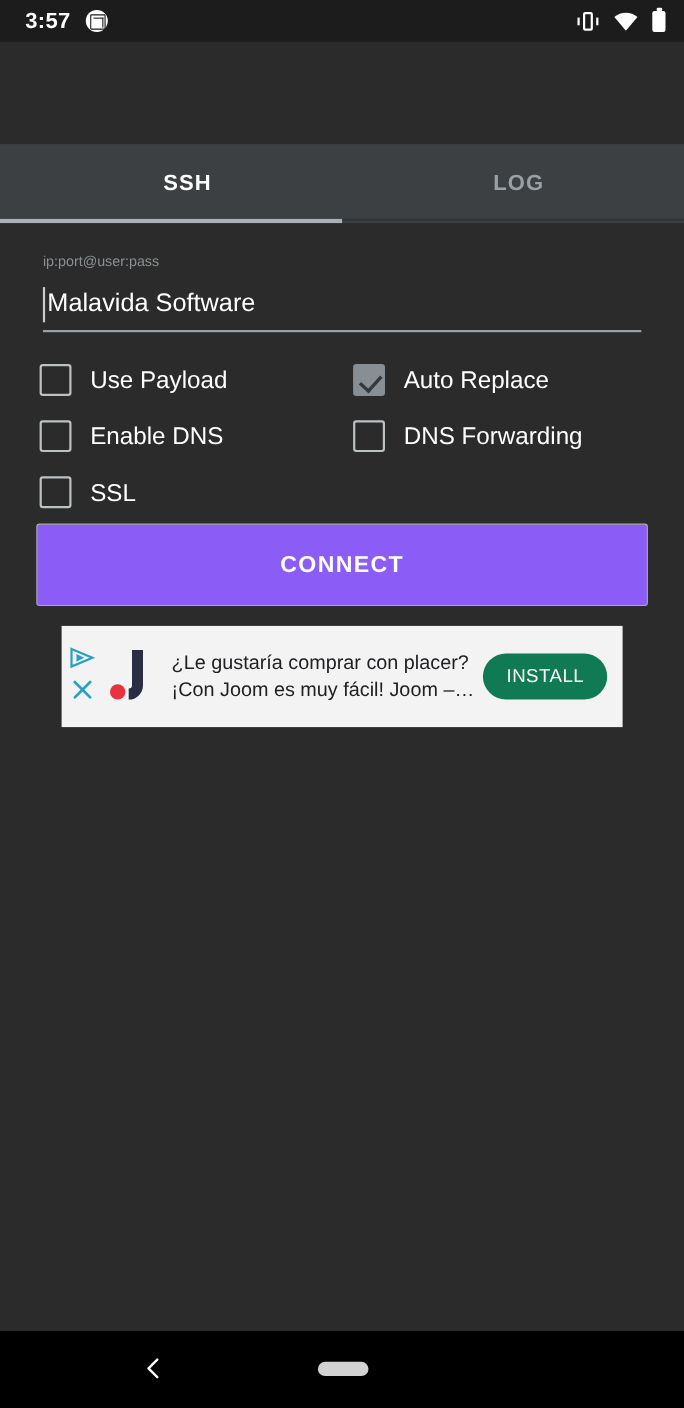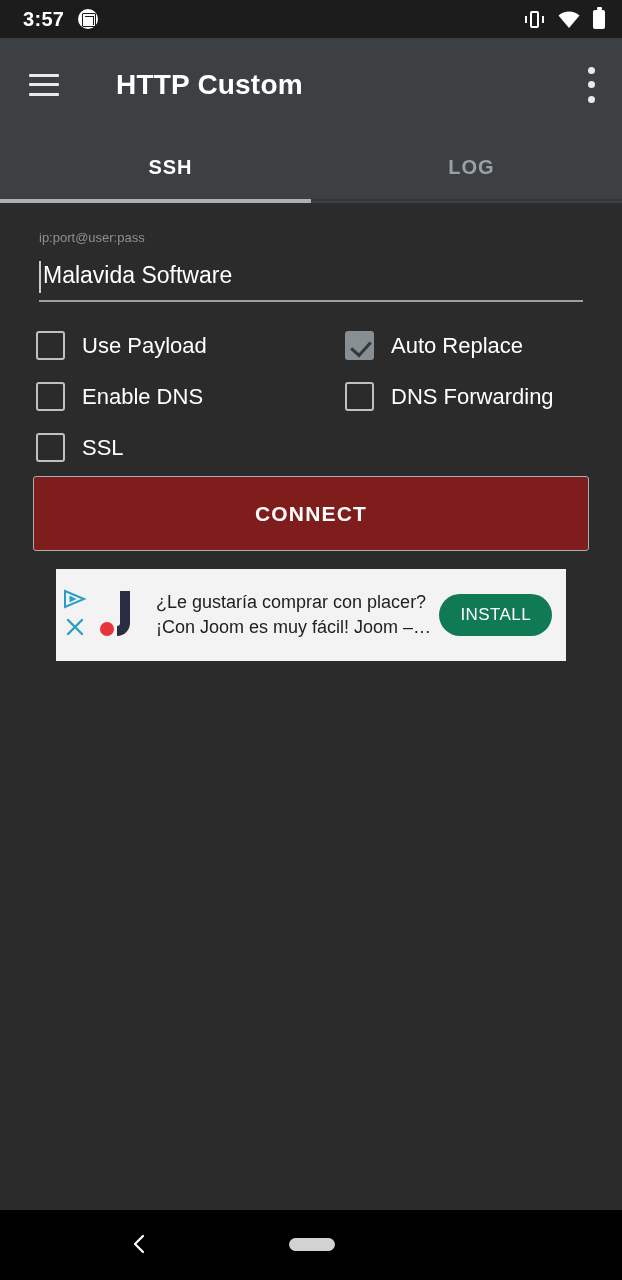--- a/index.html
+++ b/index.html
@@ -162,21 +162,21 @@
   #ssh-underline {
     position: absolute; left: 0; top: 42px;
     width: 544px; height: 2px; background: #9aa0a6;
   }
 
   
   #checkbox-grid {
     position: absolute; left: 36px; top: 117px;
     width: 560px;
   }
-  .cb-row { display: flex; height: 51px; align-items: center; gap: 24px; }
+  .cb-row { display: flex; height: 51px; align-items: center; }
   .cb-item { display: flex; align-items: center; cursor: pointer; }
   .cb-item.col1 { width: 285px; }
   .cb-box {
     width: 29px; height: 29px;
     border: 2.5px solid #bcc1c4;
     border-radius: 3px;
     flex: none;
     position: relative;
   }
   .cb-box.checked {
@@ -193,21 +193,21 @@
   }
   .cb-label {
     color: #ffffff; font-size: 22px;
     margin-left: 17px; white-space: nowrap;
   }
 
   
   #connect-button {
     position: absolute; left: 33px; top: 273px;
     width: 556px; height: 75px;
-    background: #7f1d1d;
+    background: #8b5cf6;
     border: 1.5px solid #a7adb1;
     border-radius: 3px;
     display: flex; align-items: center; justify-content: center;
     cursor: pointer;
   }
   #connect-label {
     color: #ffffff; font-size: 21px; font-weight: bold; letter-spacing: 1.2px;
   }
 
   
@@ -286,33 +286,20 @@
       </div>
       <div class="wifi-icon">
         <svg width="22" height="17" viewBox="0 0 22 17">
           <path d="M11 17 L0.5 4.5 A16 16 0 0 1 21.5 4.5 Z" fill="#ffffff"></path>
         </svg>
       </div>
       <div class="battery-icon"></div>
     </div>
   </div>
 
-  <div id="app-bar">
-    <div id="hamburger-btn">
-      <span></span>
-        <span></span>
-        <span></span>
-    </div>
-    <div id="app-title">HTTP Custom</div>
-    <div id="overflow-btn">
-      <i></i>
-        <i></i>
-        <i></i>
-    </div>
-  </div>
 
   <div id="tab-bar">
     <div class="tab active">SSH</div>
     <div class="tab inactive">LOG</div>
   </div>
   <div id="tab-divider"></div>
   <div id="tab-indicator"></div>
 
   <div id="content">
 

